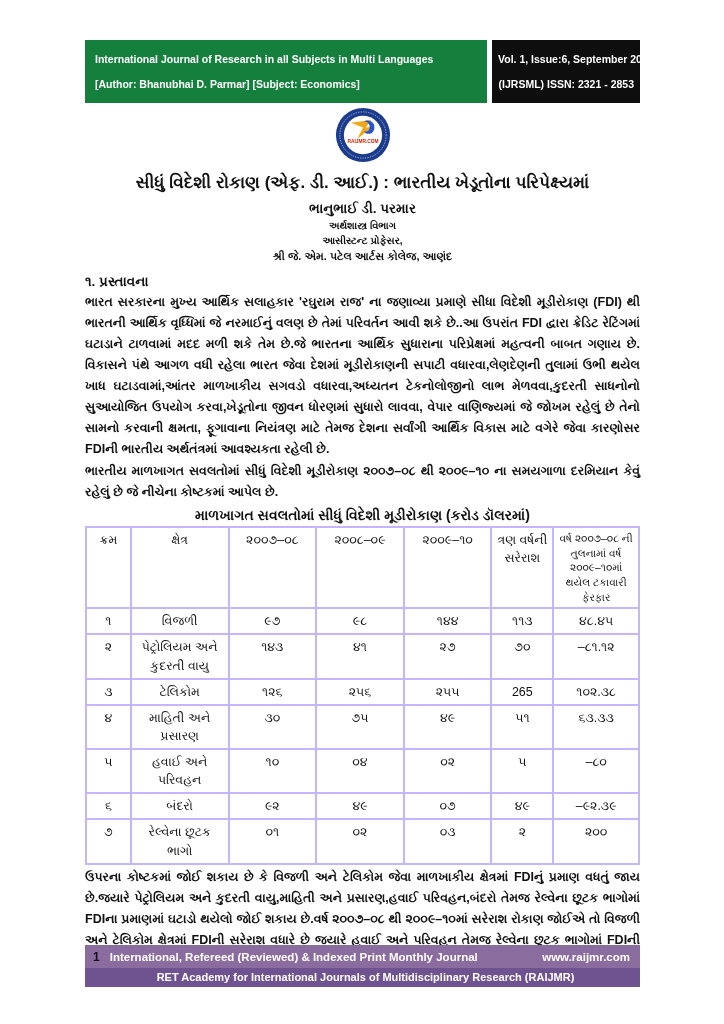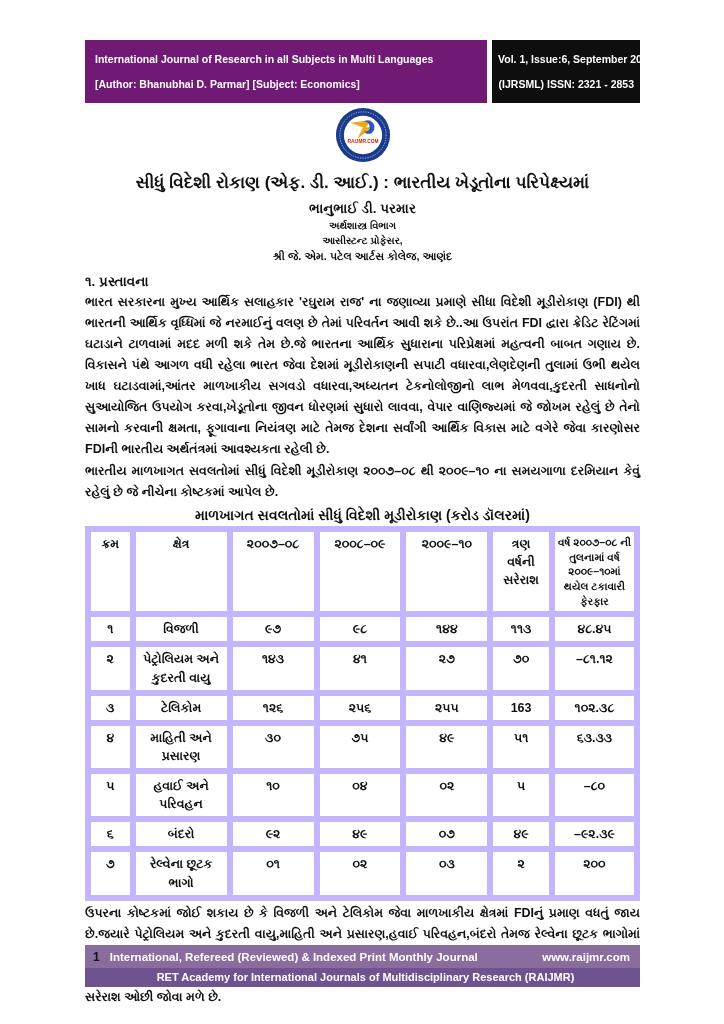--- a/index.html
+++ b/index.html
@@ -13,21 +13,21 @@
   .page {
     position: relative;
     width: 724px; height: 1024px;
     padding: 40px 84px 0 85px;
   }
 
   
   .masthead { display: flex; gap: 5px; }
   .mast-left {
     flex: 1;
-    background: #701a75;
+    background: #15803d;
     color: #ffffff;
     font-size: 10.5px;
     font-weight: bold;
     padding: 7px 10px;
     line-height: 2.35;
     white-space: nowrap;
     overflow: hidden;
   }
   .mast-right {
     width: 148px;
@@ -80,22 +80,22 @@
     font-size: 14px;
     font-weight: bold;
     margin-top: 4px;
   }
   table.fdi {
     border-collapse: collapse;
     width: 100%;
     margin-top: 2px;
   }
   table.fdi th, table.fdi td {
-    border: 6px solid #c4b5fd;
-    font-weight: bold;
+    border: 2px solid #c4b5fd;
+    font-weight: normal;
     text-align: center;
     vertical-align: top;
     padding: 3px 3px;
     font-size: 12.5px;
     line-height: 1.45;
   }
   table.fdi th { font-size: 12.5px; }
   table.fdi th.small-head { font-size: 10.5px; line-height: 1.4; }
   .table-source {
     text-align: right;
@@ -206,21 +206,21 @@
       <td>૨૭</td>
       <td>૭૦</td>
       <td>–૮૧.૧૨</td>
     </tr>
     <tr>
       <td>૩</td>
       <td>ટેલિકોમ</td>
       <td>૧૨૬</td>
       <td>૨૫૬</td>
       <td>૨૫૫</td>
-      <td>163</td>
+      <td>265</td>
       <td>૧૦૨.૩૮</td>
     </tr>
     <tr>
       <td>૪</td>
       <td>માહિતી અને પ્રસારણ</td>
       <td>૩૦</td>
       <td>૭૫</td>
       <td>૪૯</td>
       <td>૫૧</td>
       <td>૬૩.૩૩</td>

